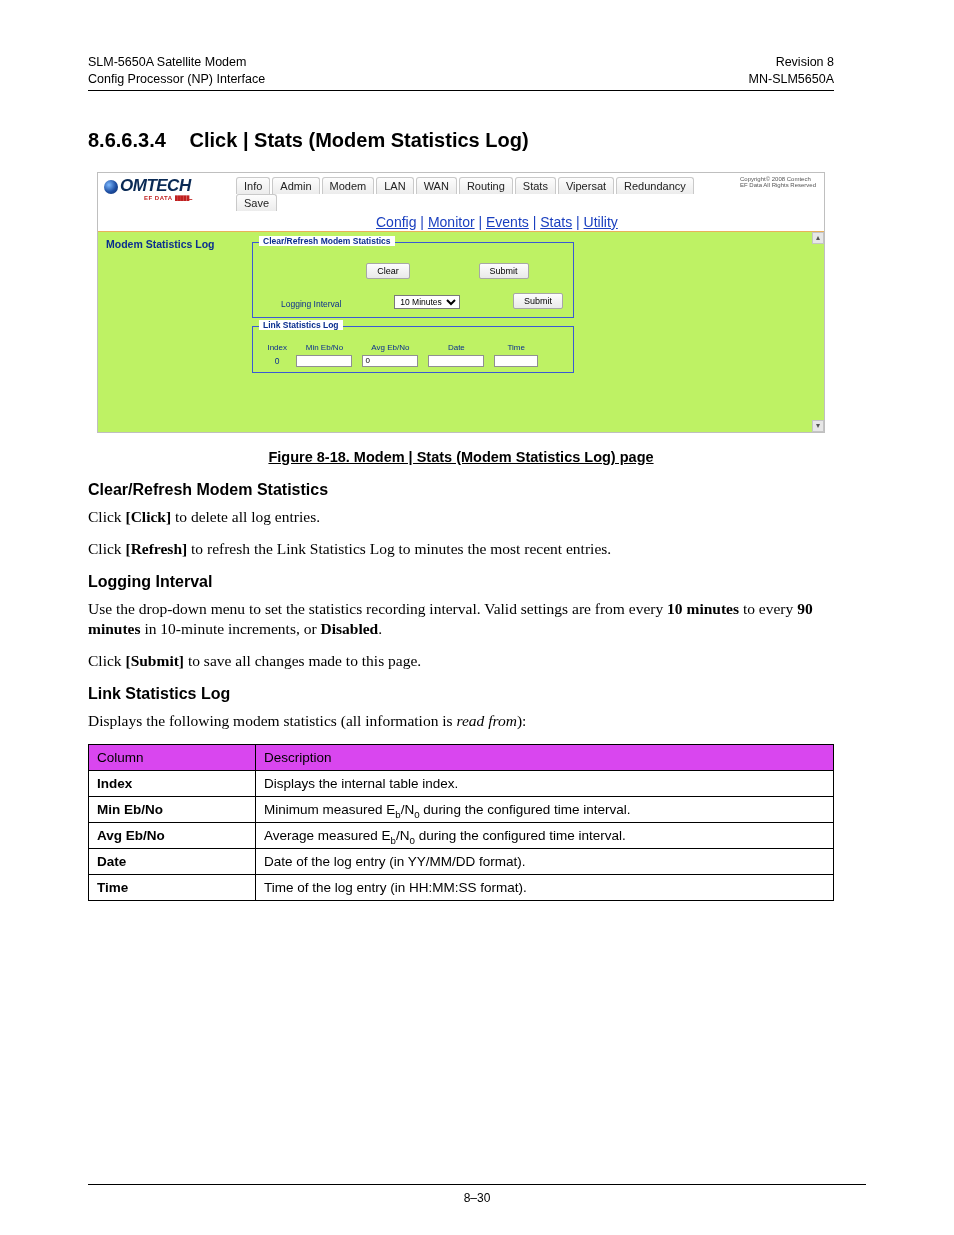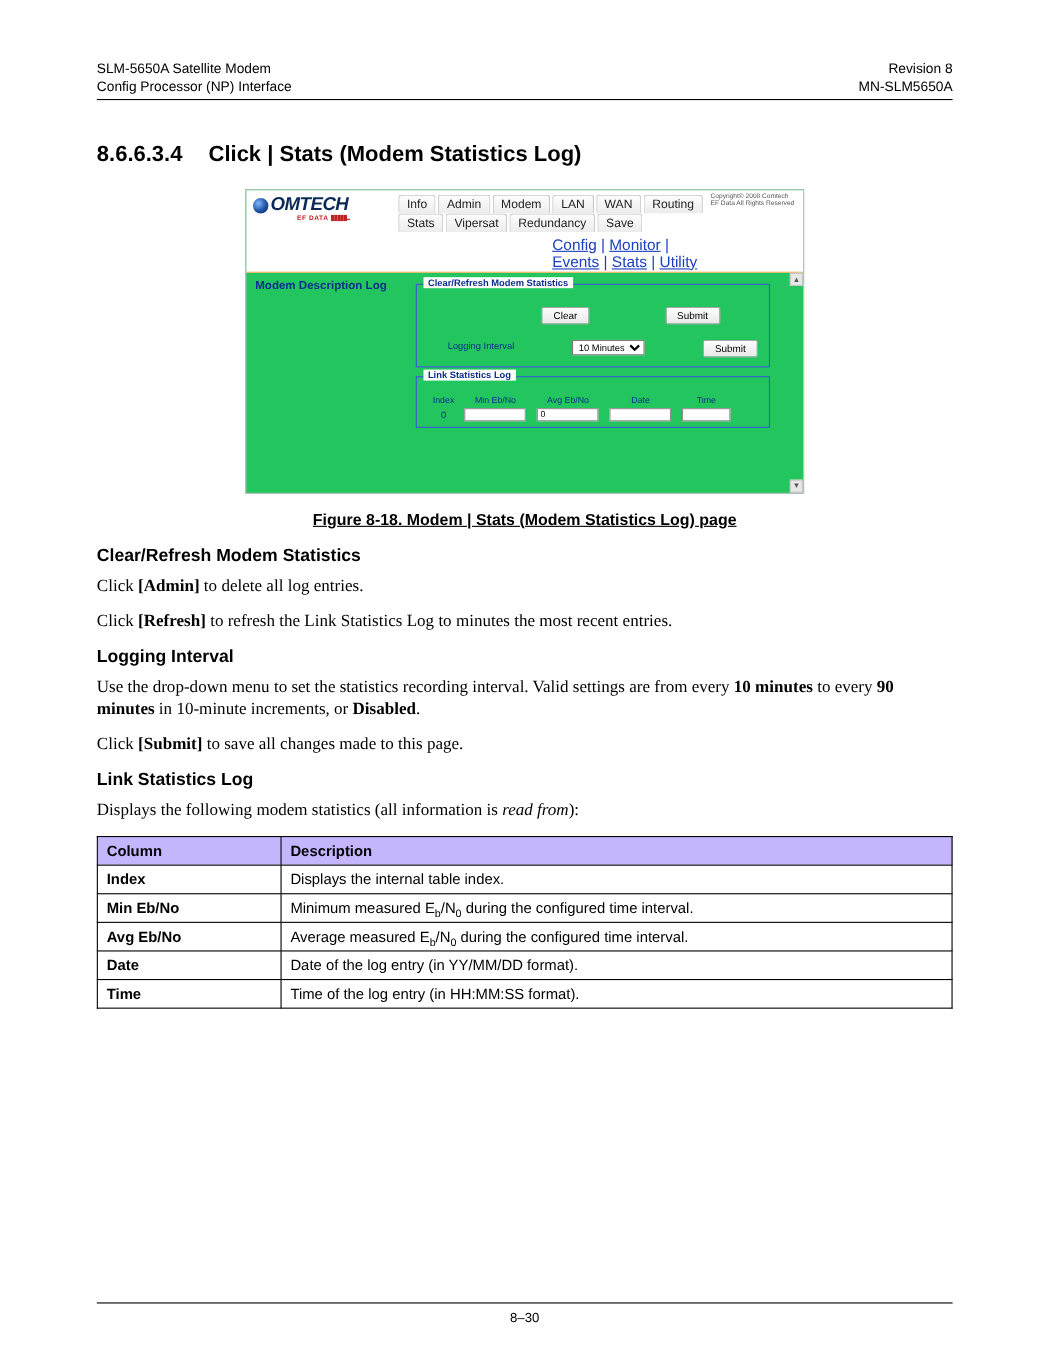--- a/index.html
+++ b/index.html
@@ -6,21 +6,21 @@
     margin: 0;
     padding: 0;
     background: #fff;
     font-family: "Times New Roman", Times, serif;
     color: #000;
   }
   .page {
     width: 954px;
     min-height: 1235px;
     box-sizing: border-box;
-    padding: 54px 88px 50px 88px;
+    padding: 54px 120px 50px 88px;
     position: relative;
   }
   .header-row {
     display: flex;
     justify-content: space-between;
     font-family: Arial, Helvetica, sans-serif;
     font-size: 12.5px;
     color: #000;
     border-bottom: 1px solid #000;
     padding-bottom: 2px;
@@ -36,24 +36,24 @@
     margin: 0 0 20px 0;
   }
   .sect-num { display: inline-block; width: 96px; }
 
   .figure-wrap {
     margin: 10px 0 16px 0;
   }
 
   
   .screenshot {
-    width: 508px;
+    width: 728px;
     margin: 4px auto;
     border: 1px solid #bfbfbf;
-    background: #22c55e;
+    background: #bef264;
     font-family: Arial, Helvetica, sans-serif;
     font-size: 9px;
     position: relative;
     box-sizing: border-box;
   }
   .ss-top {
     display: flex;
     align-items: flex-start;
     padding: 3px 6px 1px 6px;
     background: #fff;
@@ -179,21 +179,21 @@
     position: absolute;
     top: -7px; left: 6px;
     background: #fff;
     padding: 0 4px;
     color: #0b2e8f;
     font-weight: bold;
     font-size: 8.5px;
   }
   .ss-row {
     display:flex;
-    align-items:flex-start;
+    align-items:flex-end;
     margin-top: 4px;
   }
   .ss-label {
     color:#0b2e8f;
     font-size:8.5px;
   }
   .ss-btn {
     background: linear-gradient(#fdfdfd,#e9e9e9);
     border: 1px solid #a7a7a7;
     border-radius: 2px;
@@ -268,22 +268,22 @@
     font-size: 13.5px;
     margin-top: 8px;
   }
   table.doc-table th, table.doc-table td {
     border: 1px solid #000;
     padding: 5px 8px;
     text-align: left;
     vertical-align: middle;
   }
   table.doc-table th {
-    background: #c4b5fd;
-    font-weight: bold;
+    background: #d946ef;
+    font-weight: normal;
   }
   table.doc-table td.col1 {
     font-weight: bold;
     width: 150px;
   }
   sub { font-size: 0.72em; line-height: 0; }
 
   .footer {
     position: absolute;
     bottom: 30px;
@@ -345,21 +345,21 @@
             <a>Events</a> |
             <a>Stats</a> |
             <a>Utility</a>
           </div>
         </div>
         <div class="ss-copy">Copyright© 2008 Comtech EF Data All Rights Reserved</div>
       </div>
 
       <div class="ss-body-row">
         <div class="ss-sidebar">
-          <div class="ss-sidebar-title">Modem Description Log</div>
+          <div class="ss-sidebar-title">Modem Statistics Log</div>
         </div>
 
         <div class="ss-main">
           <div class="ss-fieldset" style="width:300px;">
             <div class="ss-legend">Clear/Refresh Modem Statistics</div>
             <div class="ss-row" style="justify-content: space-around; margin-top:10px;">
               <span></span>
               <button class="ss-btn">Clear</button>
               <button class="ss-btn">Submit</button>
             </div>
@@ -399,21 +399,21 @@
         </div>
       </div>
 
     </div>
 
     <div class="fig-caption">Figure 8-18. Modem | Stats (Modem Statistics Log) page</div>
   </div>
 
   <h2 class="subsec">Clear/Refresh Modem Statistics</h2>
   <p class="body">
-    <span>Click </span><b>[Admin]</b><span> to delete all log entries.</span>
+    <span>Click </span><b>[Click]</b><span> to delete all log entries.</span>
   </p>
   <p class="body">
     <span>Click </span><b>[Refresh]</b><span> to refresh the Link Statistics Log to minutes the most recent entries.</span>
   </p>
 
   <h2 class="subsec">Logging Interval</h2>
   <p class="body">
     <span>Use the drop-down menu to set the statistics recording interval. Valid settings are from every </span><b>10 minutes</b><span> to every </span><b>90 minutes</b><span> in 10-minute increments, or </span><b>Disabled</b><span>.</span>
   </p>
   <p class="body">

